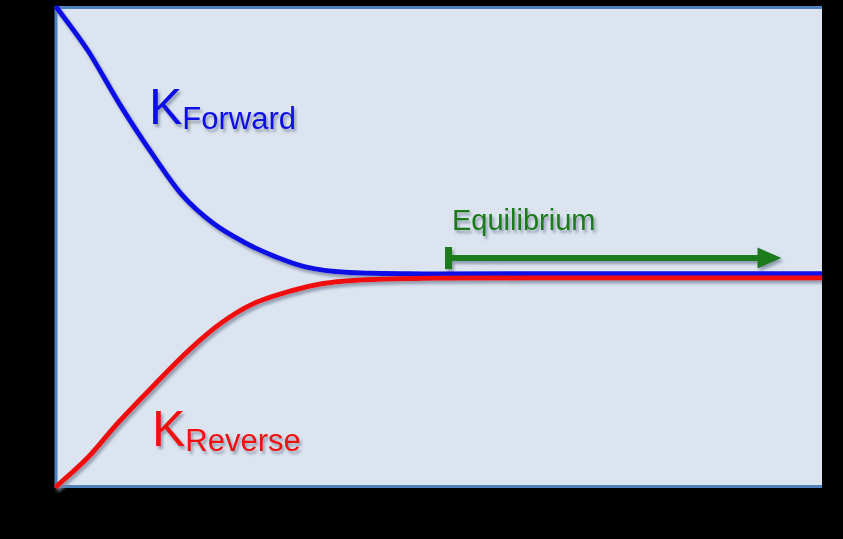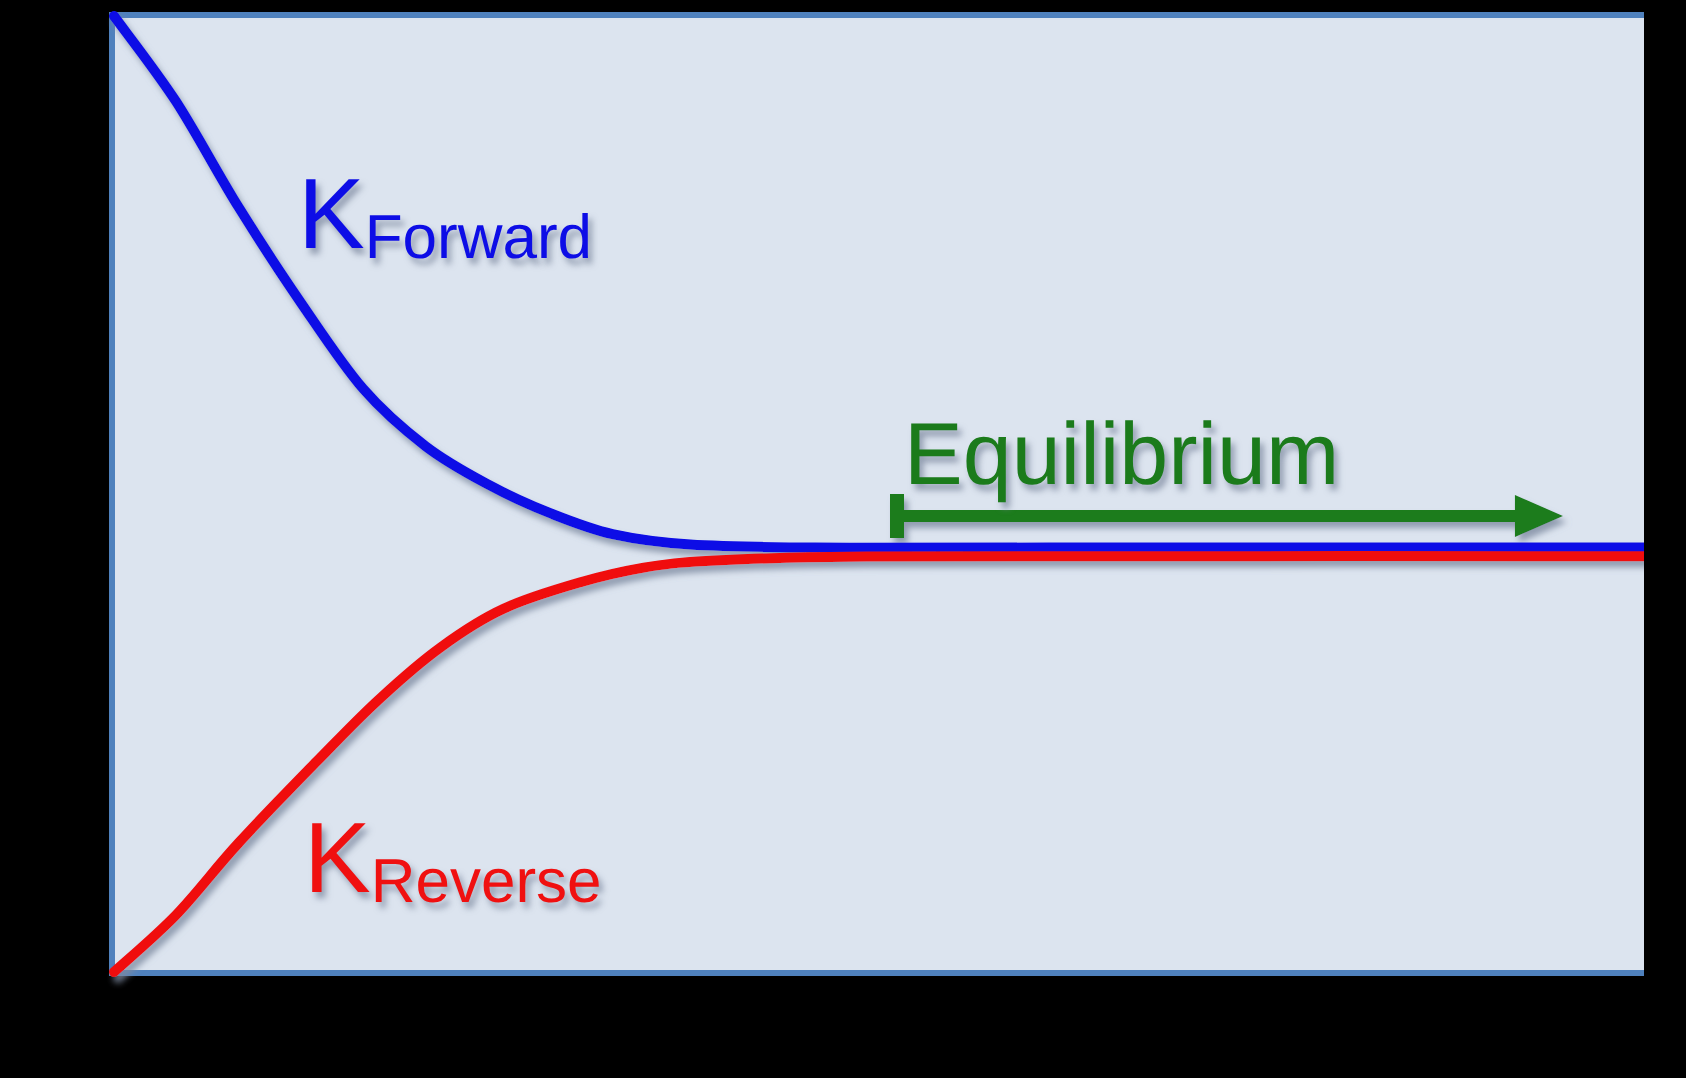--- a/index.html
+++ b/index.html
@@ -15,21 +15,21 @@
     position:absolute;
     line-height:1;
     white-space:nowrap;
     text-shadow:2px 3px 3px rgba(120,132,155,0.75);
     user-select:none;
   }
   .klabel{font-size:50px;}
   .klabel .sub{font-size:31px;vertical-align:-5px;}
   #kforward-label{left:149px;top:82px;color:#0d0de6;}
   #kreverse-label{left:152px;top:404px;color:#f01010;}
-  #equilibrium-label{left:452px;top:206px;font-size:44px;color:#1b7b1b;}
+  #equilibrium-label{left:452px;top:206px;font-size:29px;color:#1b7b1b;}
 </style>
 </head>
 <body>
 
 <div id="canvas">
   <svg id="chart-svg" width="843" height="539">
       <defs>
         <filter id="sh" x="-20%" y="-20%" width="140%" height="140%">
           <feDropShadow dx="2" dy="3" stdDeviation="1.6" flood-color="#7d8aa0" flood-opacity="0.8"></feDropShadow>
         </filter>

